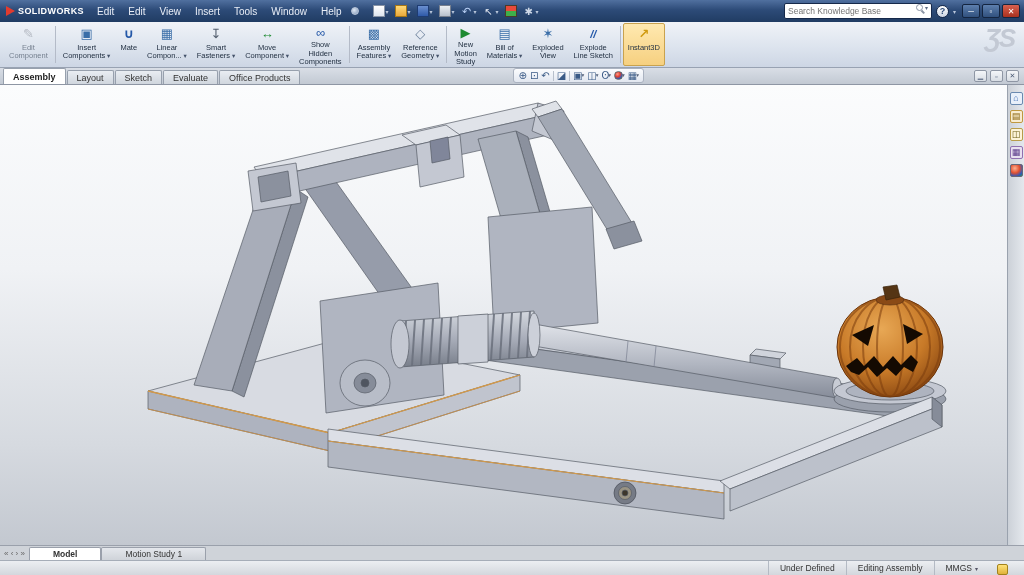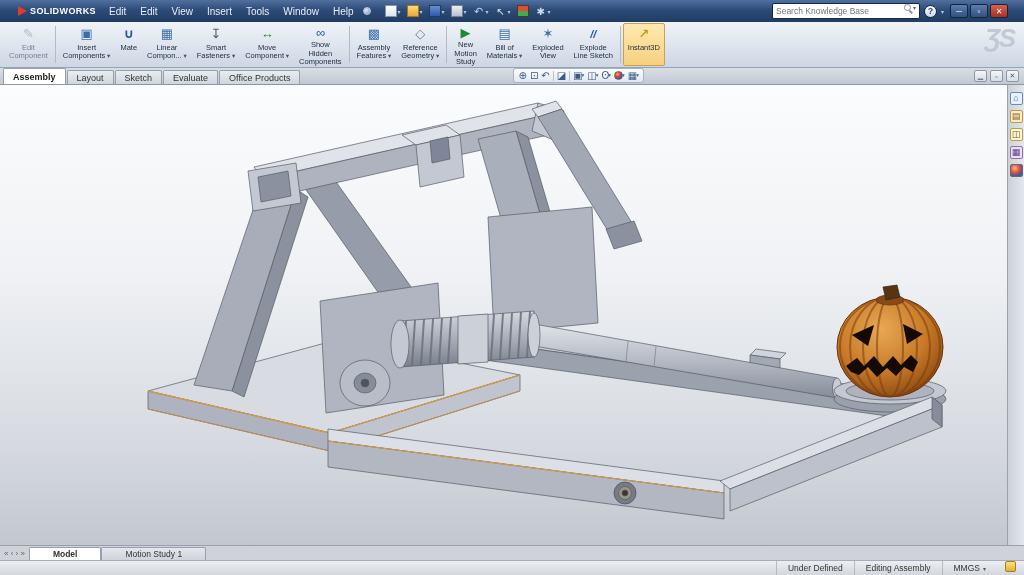--- a/index.html
+++ b/index.html
@@ -1,21 +1,21 @@
 <!DOCTYPE html>
 <html><head>
 <meta charset="utf-8">
 <style>
   *{margin:0;padding:0;box-sizing:border-box}
   html,body{width:1024px;height:575px;overflow:hidden}
   body{font-family:"Liberation Sans","DejaVu Sans",sans-serif;background:#000}
   .app{width:1024px;height:575px;display:flex;flex-direction:column;position:relative;background:#cfd4db}
 
   
-  .titlebar{height:22px;background:linear-gradient(#50709f,#2d4b78 45%,#203c63);display:flex;align-items:center;color:#e9eef7;font-size:10px;padding:0 16px;position:relative;flex:0 0 22px}
+  .titlebar{height:22px;background:linear-gradient(#50709f,#2d4b78 45%,#203c63);display:flex;align-items:center;color:#e9eef7;font-size:10px;padding:0 4px;position:relative;flex:0 0 22px}
   .logo{display:flex;align-items:center;gap:3px;margin:0 6px 0 2px}
   .logo-mark{width:0;height:0;border-top:5px solid transparent;border-bottom:5px solid transparent;border-left:9px solid #e23b2e}
   .logo-text{font-weight:bold;font-size:9px;letter-spacing:.4px;color:#fff}
   .menus{display:flex;align-items:center}
   .menu{padding:2px 7px;cursor:default}
   .pin{width:8px;height:8px;border:1px solid #b9c6da;border-radius:50%;margin:0 6px 0 2px;background:radial-gradient(circle at 35% 35%,#dfe8f4,#7e96b8)}
   .qat{display:flex;align-items:center;gap:2px;margin-left:6px}
   .qbtn{display:flex;align-items:center;padding:1px 2px;border-radius:2px}
   .qi{width:12px;height:12px;display:inline-flex;align-items:center;justify-content:center;font-size:10px}
   .qi-new{background:linear-gradient(#ffffff,#dce4ee);border:1px solid #8894a6}
@@ -88,21 +88,21 @@
   .tp-pal{background:#e8e0f0;border:1px solid #9070b0;color:#5a3a8a}.tp-pal::before{content:"▦"}
   .tp-app{border:1px solid #667;background:radial-gradient(circle at 35% 30%,#ffb090,#e05030 45%,#2858c0 78%,#28a040)}
 
   
   .mtabs{height:15px;flex:0 0 15px;background:#cfd3d9;border-top:1px solid #9aa0ab;display:flex;align-items:stretch;font-size:8.5px;color:#333}
   .mnav{display:flex;align-items:center;gap:2px;padding:0 4px;color:#666;font-size:8px}
   .mtab{padding:0 23px;display:flex;align-items:center;border:1px solid #9aa0ab;border-bottom:none;background:linear-gradient(#e4e7ec,#cfd3d9);margin-top:1px;border-radius:2px 2px 0 0}
   .mtab.active{background:#fff;font-weight:bold}
 
   
-  .status{height:15px;flex:0 0 15px;background:linear-gradient(#eceef2,#d3d7dd);border-top:1px solid #a6adb8;display:flex;align-items:flex-start;font-size:8.5px;color:#333;padding:0 8px;justify-content:flex-end}
+  .status{height:15px;flex:0 0 15px;background:linear-gradient(#eceef2,#d3d7dd);border-top:1px solid #a6adb8;display:flex;align-items:flex-end;font-size:8.5px;color:#333;padding:0 16px;justify-content:flex-end}
   .sitem{padding:0 11px;border-left:1px solid #b4bac4;height:100%;display:flex;align-items:center;gap:3px}
   .sdd2{font-size:6px;color:#556}
   .tipicon{width:11px;height:11px;background:linear-gradient(#ffe27a,#e0b23a);border:1px solid #a3821c;border-radius:2px;margin-left:8px}
 </style>
 </head>
 <body>
 
 <div class="app">
 
   <div class="titlebar">

